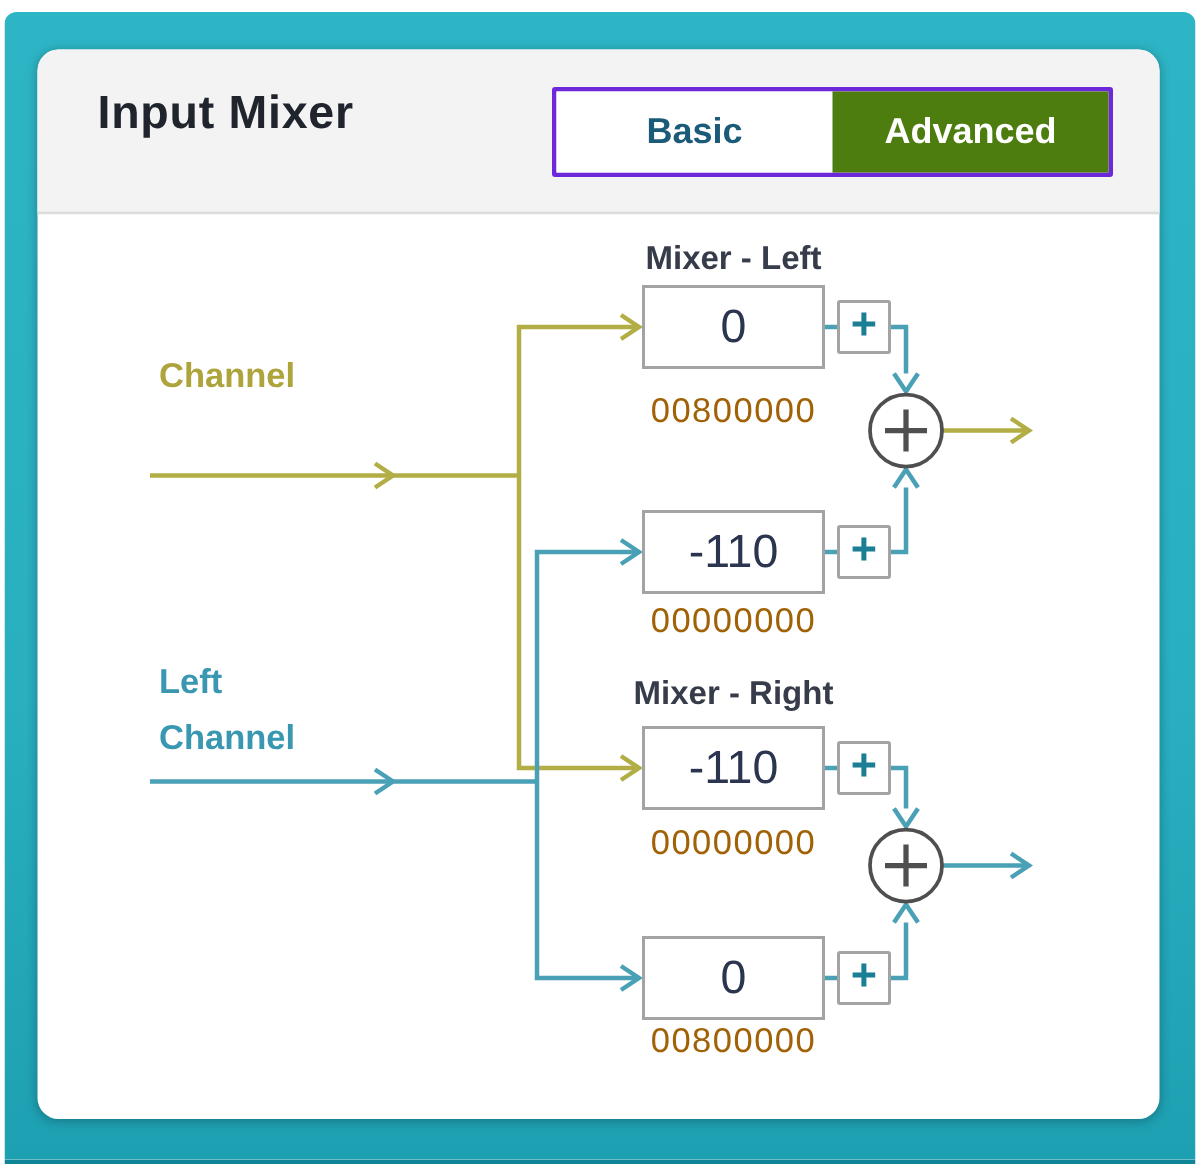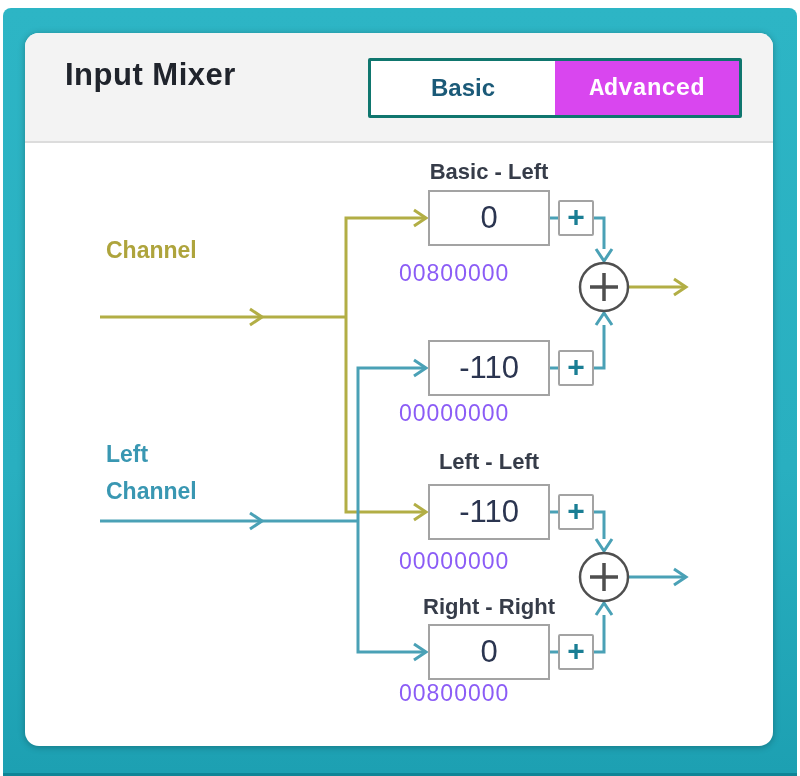--- a/index.html
+++ b/index.html
@@ -23,29 +23,29 @@
     position:absolute;left:0;top:0;width:100%;height:110px;
     background:#f3f3f3;border-radius:14px 14px 0 0;
     border-bottom:2px solid #dcdcdc;box-sizing:border-box;
   }
   .page-title{
     position:absolute;left:40px;top:24px;
     font-size:31px;font-weight:bold;color:#20242c;letter-spacing:.5px;
   }
   .view-toggle{
     position:absolute;left:343px;top:25px;width:374px;height:60px;
-    border:3px solid #0f766e;box-sizing:border-box;border-radius:2px;
+    border:3px solid #6d28d9;box-sizing:border-box;border-radius:2px;
     display:flex;background:#ffffff;
   }
   .tab{
     display:flex;align-items:center;justify-content:center;
     font-size:24px;font-weight:bold;cursor:pointer;height:100%;
   }
   .tab-basic{width:184px;background:#ffffff;color:#1b5a78;}
-  .tab-advanced{flex:1;background:#d946ef;color:#ffffff;font-family:Liberation Mono, monospace;}
+  .tab-advanced{flex:1;background:#4d7c0f;color:#ffffff;}
   .diagram{position:absolute;left:0;top:0;width:800px;height:776px;}
   svg.flow{position:absolute;left:0;top:0;pointer-events:none;}
   .chan-label{
     position:absolute;left:106px;width:160px;
     font-size:23px;font-weight:bold;line-height:37px;
   }
   .chan-left{top:232px;color:#aea43c;}
   .chan-right{top:436px;color:#3997b2;}
   .gain-label{
     position:absolute;left:399px;width:180px;text-align:center;
@@ -56,22 +56,22 @@
     background:#ffffff;border:2px solid #a3a3a3;
     text-align:center;line-height:52px;font-size:31px;color:#2b3550;
   }
   .plus-btn{
     position:absolute;left:558px;width:32px;height:32px;
     background:#ffffff;border:2px solid #a3a3a3;border-radius:2px;
     text-align:center;line-height:30px;font-size:30px;font-weight:bold;
     color:#1a7e94;cursor:pointer;
   }
   .reg-value{
-    position:absolute;left:399px;width:180px;text-align:left;
-    font-size:23px;color:#8b5cf6;height:26px;line-height:26px;letter-spacing:1px;
+    position:absolute;left:399px;width:180px;text-align:center;
+    font-size:23px;color:#a16207;height:26px;line-height:26px;letter-spacing:1px;
   }
 </style>
 </head>
 <body>
 
 <div class="frame"></div>
 
 <div class="panel">
   <div class="panel-header">
     <div class="page-title">Input Mixer</div>
@@ -127,32 +127,31 @@
   </svg>
 
   <div class="chan-label chan-left">
     <div>Channel</div>
   </div>
   <div class="chan-label chan-right">
     <div>Left</div>
     <div>Channel</div>
   </div>
 
-  <div class="gain-label" style="top:160px">Basic - Left</div>
+  <div class="gain-label" style="top:160px">Mixer - Left</div>
   <div class="gain-box" style="top:190px">0</div>
   <div class="plus-btn" style="top:200px">+</div>
   <div class="reg-value" style="top:260px">00800000</div>
 
   <div class="gain-box" style="top:340px">-110</div>
   <div class="plus-btn" style="top:350px">+</div>
   <div class="reg-value" style="top:400px">00000000</div>
 
-  <div class="gain-label" style="top:450px">Left - Left</div>
+  <div class="gain-label" style="top:450px">Mixer - Right</div>
   <div class="gain-box" style="top:484px">-110</div>
   <div class="plus-btn" style="top:494px">+</div>
   <div class="reg-value" style="top:548px">00000000</div>
 
-  <div class="gain-label" style="top:595px">Right - Right</div>
   <div class="gain-box" style="top:624px">0</div>
   <div class="plus-btn" style="top:634px">+</div>
   <div class="reg-value" style="top:680px">00800000</div>
 
 </div>
 
 </body></html>

